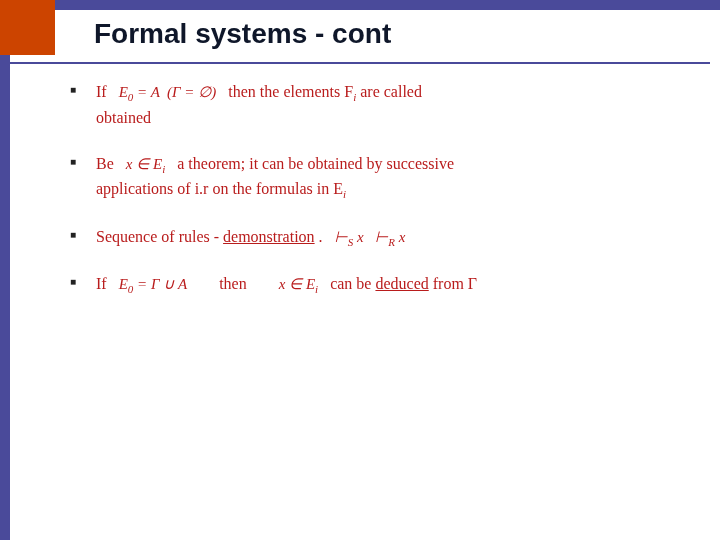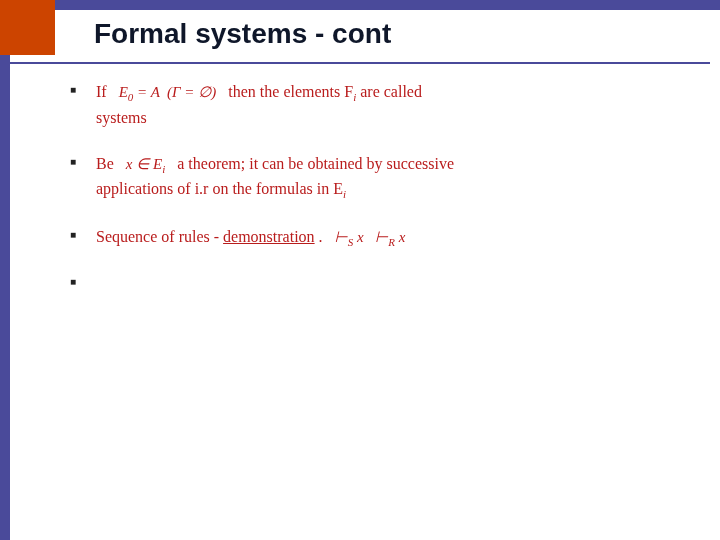--- a/index.html
+++ b/index.html
@@ -129,21 +129,21 @@
 
 <div class="content">
 
   <div class="bullet-section">
     <div class="bullet">■</div>
     <div class="bullet-content">
       <span>If &nbsp;</span>
       <span class="math-formula">E<span class="subscript">0</span> = A &nbsp;(Γ = ∅)</span>
       <span>&nbsp; then the elements F<span class="subscript">i</span> are called</span>
       <br>
-      <span>systems</span>
+      <span>obtained</span>
     </div>
   </div>
 
   <div class="bullet-section">
     <div class="bullet">■</div>
     <div class="bullet-content">
       <span>Be &nbsp;</span>
       <span class="math-formula">x ∈ E<span class="subscript">i</span></span>
       <span>&nbsp; a theorem; it can be obtained by successive</span>
       <br>
@@ -157,16 +157,23 @@
       <span>Sequence of rules - </span><span class="underline">demonstration</span>
       <span> .&nbsp;&nbsp; </span>
       <span class="math-formula">⊢<span class="subscript">S</span> x &nbsp;</span>
       <span class="math-formula">⊢<span class="subscript">R</span> x</span>
     </div>
   </div>
 
   <div class="bullet-section">
     <div class="bullet">■</div>
     <div class="bullet-content">
+      <div>
+        <span>If &nbsp;</span>
+        <span class="math-formula">E<span class="subscript">0</span> = Γ ∪ A</span>
+        <span>&nbsp;&nbsp;&nbsp;&nbsp;&nbsp;&nbsp; then &nbsp;&nbsp;&nbsp;&nbsp;&nbsp;&nbsp;</span>
+        <span class="math-formula">x ∈ E<span class="subscript">i</span></span>
+        <span>&nbsp; can be <span class="underline">deduced</span> from Γ</span>
+      </div>
     </div>
   </div>
 
 </div>
 
 </body></html>

